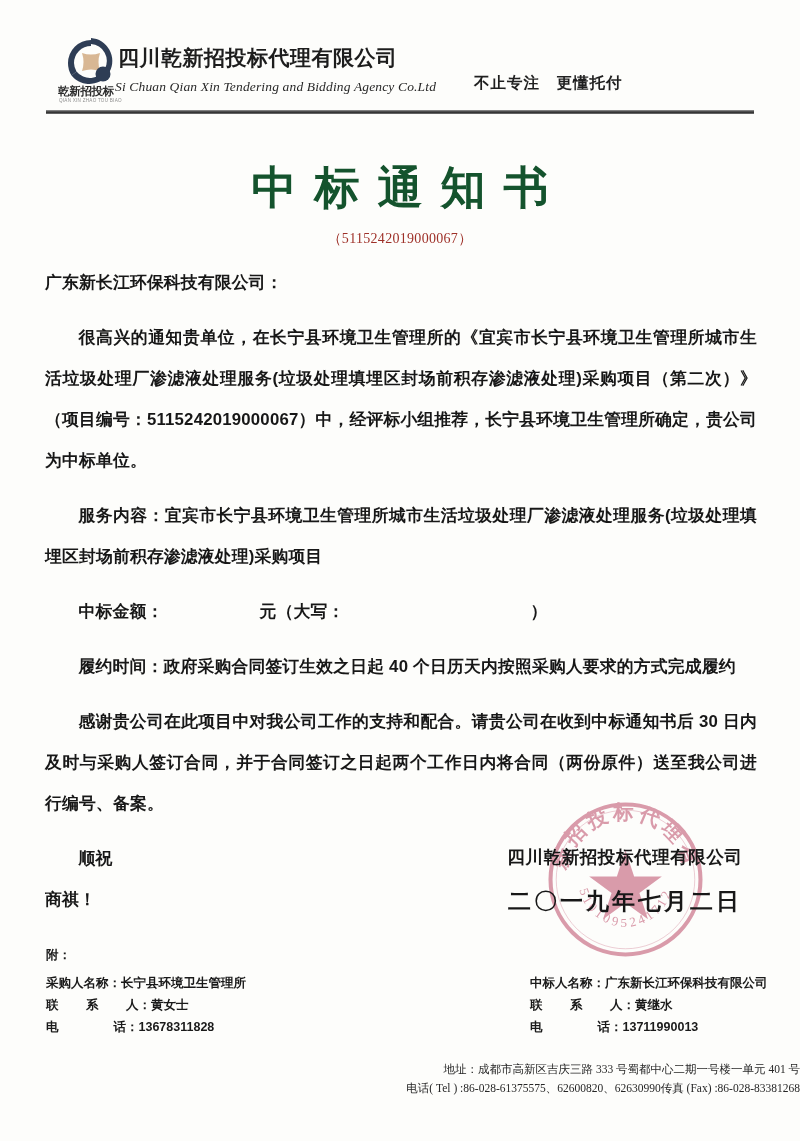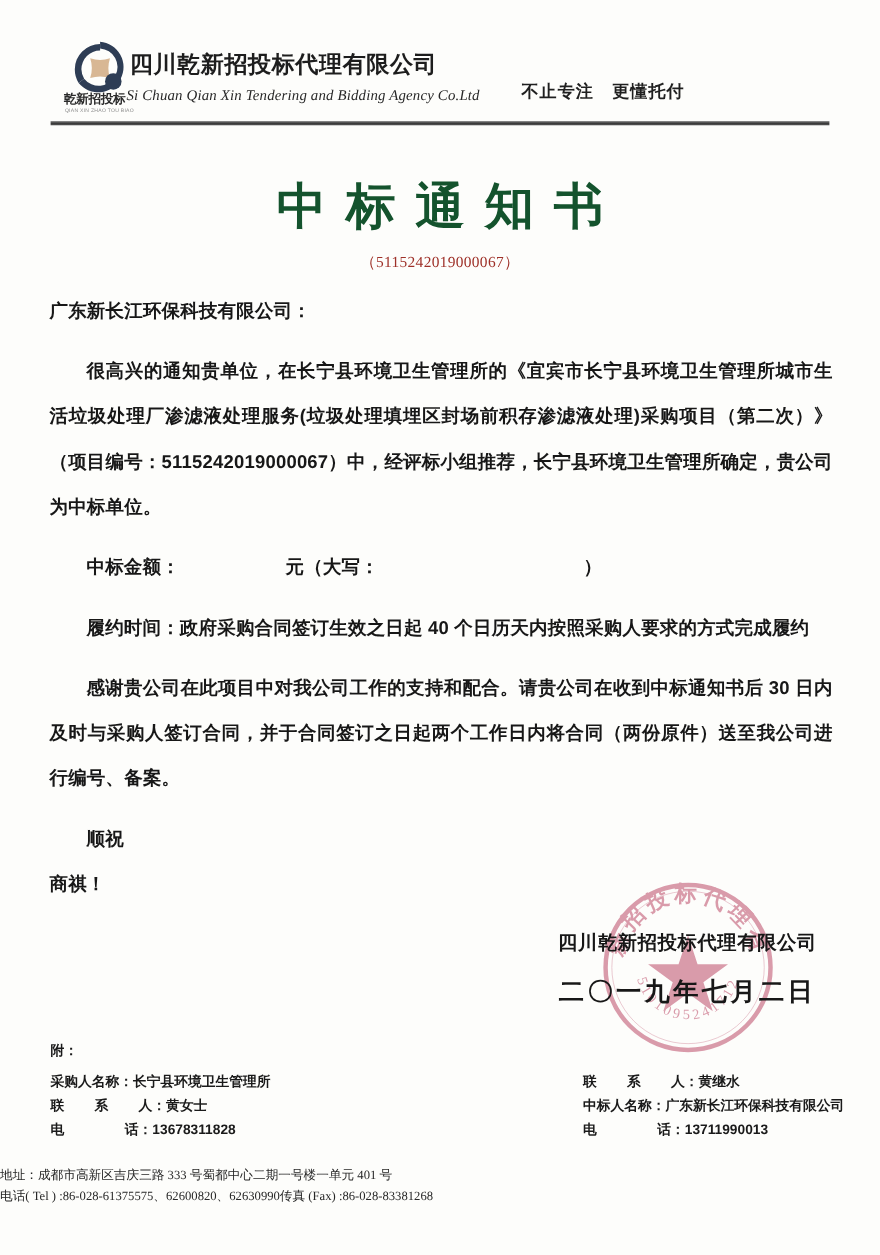--- a/index.html
+++ b/index.html
@@ -198,21 +198,21 @@
     white-space: nowrap;
   }
   .fld-key { display: inline-block; }
   .sp-wide { display: inline-block; width: 2.2em; }
 
   
   #footer {
     position: absolute;
     left: 0; top: 1060px;
     width: 800px;
-    text-align: left;
+    text-align: right;
     font-family: "Liberation Serif", "DejaVu Serif", serif;
     font-size: 11.5px;
     color: #262626;
     line-height: 19px;
   }
   #footer-line2 .fax { display: inline-block; }
 </style>
 </head>
 <body>
 
@@ -239,20 +239,21 @@
 
   <div id="doc-title">中标通知书</div>
   <div id="doc-number">（5115242019000067）</div>
 
   <div id="body-text">
 
     <p class="para">广东新长江环保科技有限公司：</p>
 
     <p class="para indent gap-before">很高兴的通知贵单位，在长宁县环境卫生管理所的《宜宾市长宁县环境卫生管理所城市生活垃圾处理厂渗滤液处理服务(垃圾处理填埋区封场前积存渗滤液处理)采购项目（第二次）》（项目编号：5115242019000067）中，经评标小组推荐，长宁县环境卫生管理所确定，贵公司为中标单位。</p>
 
+    <p class="para indent gap-before">服务内容：宜宾市长宁县环境卫生管理所城市生活垃圾处理厂渗滤液处理服务(垃圾处理填埋区封场前积存渗滤液处理)采购项目</p>
 
     <p class="para indent gap-before"><span>中标金额：</span><span class="blank-sm"></span><span>元（大写：</span><span class="blank-lg"></span><span>）</span></p>
 
     <p class="para indent gap-before">履约时间：政府采购合同签订生效之日起 40 个日历天内按照采购人要求的方式完成履约</p>
 
     <p class="para indent gap-before">感谢贵公司在此项目中对我公司工作的支持和配合。请贵公司在收到中标通知书后 30 日内及时与采购人签订合同，并于合同签订之日起两个工作日内将合同（两份原件）送至我公司进行编号、备案。</p>
 
     <p class="para indent gap-before">顺祝</p>
 
     <p class="para">商祺！</p>
@@ -281,22 +282,22 @@
 
   <div id="attach-label">附：</div>
 
   <div id="attach-left">
     <div><span class="fld-key">采购人名称：</span><span>长宁县环境卫生管理所</span></div>
     <div><span>联</span><span class="sp-wide"></span><span>系</span><span class="sp-wide"></span><span>人：</span><span>黄女士</span></div>
     <div><span>电</span><span class="sp-wide"></span><span class="sp-wide"></span><span>话：</span><span>13678311828</span></div>
   </div>
 
   <div id="attach-right">
+    <div><span class="fld-key">中标人名称：</span><span>广东新长江环保科技有限公司</span></div>
     <div><span>联</span><span class="sp-wide"></span><span>系</span><span class="sp-wide"></span><span>人：</span><span>黄继水</span></div>
-    <div><span class="fld-key">中标人名称：</span><span>广东新长江环保科技有限公司</span></div>
     <div><span>电</span><span class="sp-wide"></span><span class="sp-wide"></span><span>话：</span><span>13711990013</span></div>
   </div>
 
   <div id="footer">
     <div id="footer-line1">地址：成都市高新区吉庆三路 333 号蜀都中心二期一号楼一单元 401 号</div>
     <div id="footer-line2"><span>电话( Tel ) :86-028-61375575、62600820、62630990</span><span class="fax">传真 (Fax) :86-028-83381268</span></div>
   </div>
 
 </div>
 

